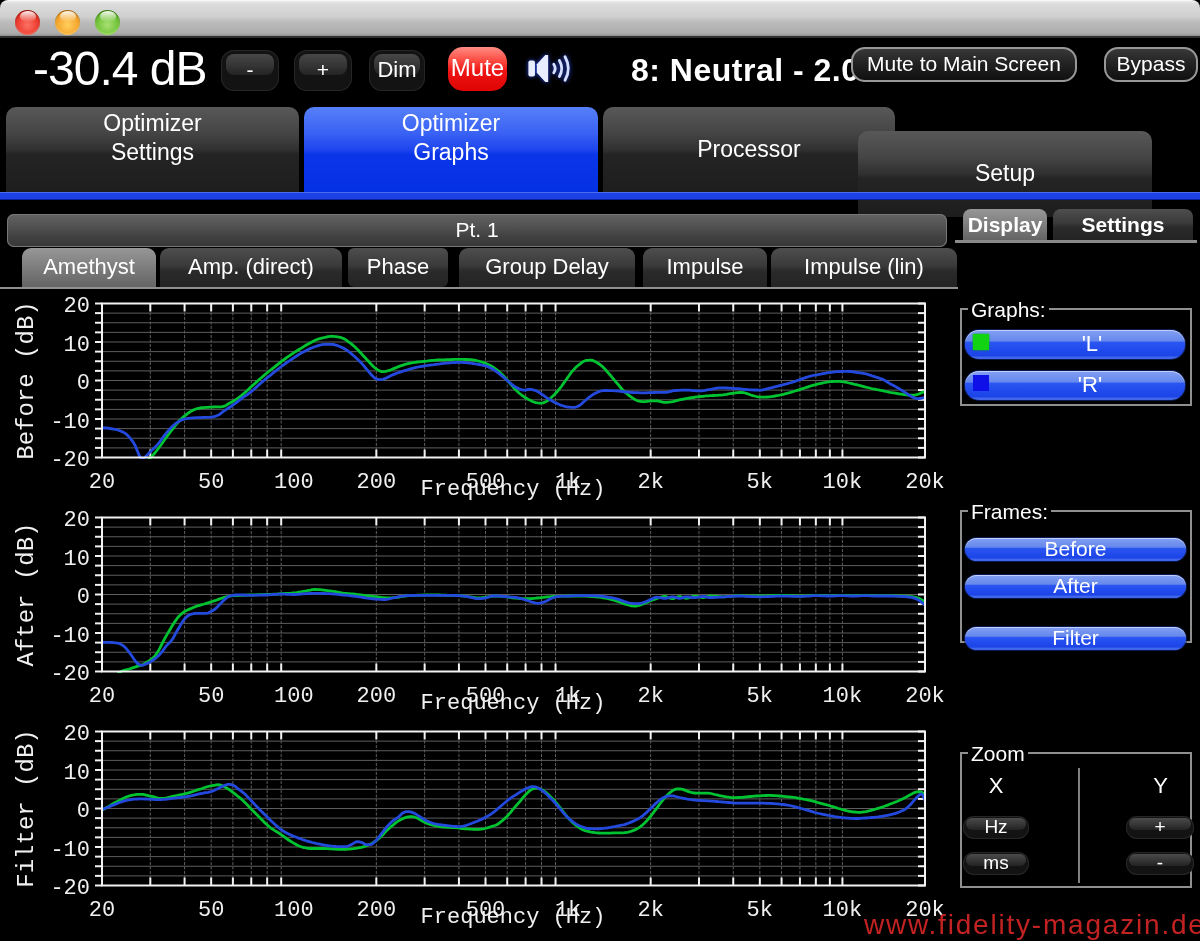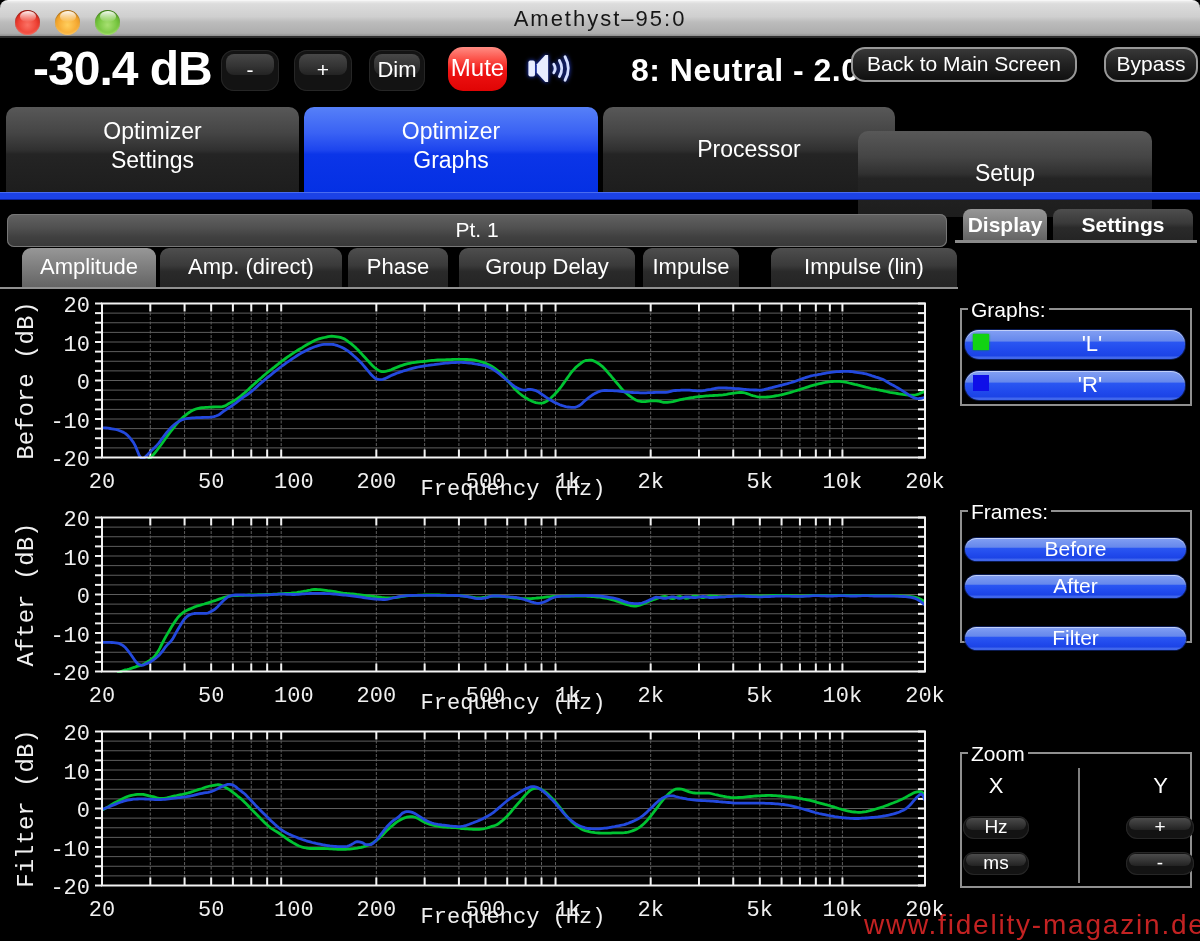--- a/index.html
+++ b/index.html
@@ -21,21 +21,21 @@
   box-shadow: inset 0 -1px 2px rgba(255,160,150,.55), inset 0 1px 1px rgba(60,5,0,.55);}
 #tl-yel { left:55px;
   background: radial-gradient(circle at 50% 60%, #ffcf5e 0%, #f7ad36 45%, #e3921a 78%, #a96206 100%);
   box-shadow: inset 0 -1px 2px rgba(255,230,160,.55), inset 0 1px 1px rgba(90,50,0,.55);}
 #tl-grn { left:95px;
   background: radial-gradient(circle at 50% 60%, #a8e072 0%, #7cc944 45%, #56a823 78%, #2e6f09 100%);
   box-shadow: inset 0 -1px 2px rgba(220,255,170,.55), inset 0 1px 1px rgba(20,60,0,.55);}
 
 
 #vol { position:absolute; left:33px; top:41px; width:180px; text-align:left;
-  font-size:48px; letter-spacing:-1px; color:#fff;font-weight:bold; }
+  font-size:48px; letter-spacing:-1px; color:#fff; }
 .key { position:absolute; top:50px; height:41px; border-radius:13px; background:#131313;
   box-shadow: inset 0 0 0 1px #262626; }
 .key .hl { position:absolute; left:5px; right:5px; top:4px; height:21px; border-radius:8px;
   background: linear-gradient(180deg,#474747,#353535 55%,#232323 100%); }
 .key .t { position:absolute; left:0; right:0; top:0; bottom:0; text-align:center;
   line-height:40px; color:#fff; font-size:21px; will-change:opacity; }
 #key-minus { left:221px; width:58px; }
 #key-plus  { left:294px; width:58px; }
 #key-dim   { left:369px; width:56px; }
 #key-dim .t { font-size:22px; }
@@ -47,21 +47,21 @@
   background: linear-gradient(180deg,#383838 0%,#232323 45%,#101010 100%);
   border:2px solid #989898; color:#fff; text-align:center; font-size:21px; line-height:30px; }
 #btn-back { left:851px; width:226px; }
 #btn-bypass { left:1104px; width:94px; }
 #spk { position:absolute; left:526px; top:53px; }
 
 
 .mtab { position:absolute; top:107px; height:86px; border-radius:10px 10px 0 0;
   background: linear-gradient(180deg,#585858 0%,#454545 30%,#303030 50%,#242424 55%,#1d1d1d 100%);
   color:#fff; font-size:23px; text-align:center; }
-.mtab .l2 { padding-top:10px; line-height:29px; }
+.mtab .l2 { padding-top:2px; line-height:29px; }
 .mtab .l1 { line-height:84px; }
 #mtab2 { background: linear-gradient(180deg,#5680f8 0%,#3a62f4 30%,#1d45ee 50%,#0b35e8 55%,#0430e4 100%); }
 #mtab1 { left:6px; width:293px; }
 #mtab2 { left:304px; width:294px; }
 #mtab3 { left:603px; width:292px; }
 #mtab4 { left:858px; width:294px;margin-top:24px; }
 #bluebar { position:absolute; left:0; top:192px; width:1200px; height:8px; background:#1c42e6;
   border-top:1px solid #4a6cf0; border-bottom:1px solid #0c22a0; }
 
 
@@ -70,23 +70,23 @@
   box-shadow: inset 0 0 0 1px #777;
   color:#fff; font-size:21px; text-align:center; line-height:32px; }
 
 
 .stab { position:absolute; top:248px; height:39px; border-radius:9px 9px 0 0;
   background: linear-gradient(180deg,#4e4e4e 0%,#3a3a3a 45%,#2a2a2a 60%,#242424 100%);
   color:#fff; font-size:22px; text-align:center; line-height:38px; }
 .stab.on { background: linear-gradient(180deg,#979797 0%,#808080 45%,#646464 100%); }
 #stab1 { left:22px;  width:134px; }
 #stab2 { left:160px; width:182px; }
-#stab3 { left:348px; width:100px; }
+#stab3 { left:348px; width:100px;border-radius:6px; }
 #stab4 { left:459px; width:176px; }
-#stab5 { left:643px; width:96px; }
+#stab5 { left:643px; width:124px; }
 #stab6 { left:771px; width:186px; }
 #stabline { position:absolute; left:0px; top:287px; width:958px; height:2px; background:#909090; }
 
 
 .rtab { position:absolute; top:209px; height:31px; border-radius:8px 8px 0 0;
   background: linear-gradient(180deg,#4e4e4e 0%,#3a3a3a 45%,#2a2a2a 60%,#242424 100%);
   color:#fff; font-size:21px; text-align:center; line-height:31px;font-weight:bold; }
 .rtab.on { background: linear-gradient(180deg,#979797 0%,#808080 45%,#646464 100%); }
 #rtab1 { left:963px; width:84px; }
 #rtab2 { left:1053px; width:140px; }
@@ -129,23 +129,20 @@
 #zk-m  { left:1126px; top:852px; width:68px; }
 
 #wm { position:absolute; left:864px; top:909px; color:#c32222; font-size:28px; letter-spacing:1.8px; white-space:nowrap; }
 </style>
 </head>
 <body>
 <div id="titlebar">
   <div class="tl" id="tl-red"></div>
     <div class="tl" id="tl-yel"></div>
     <div class="tl" id="tl-grn"></div>
-  <div class="title">
-      <span class="tx">Amethyst–95:0</span>
-    </div>
 </div>
 
 <div id="vol">
     <span class="tx">-30.4 dB</span>
   </div>
 <div class="key" id="key-minus">
     <div class="hl"></div>
     <div class="t">-</div>
   </div>
 <div class="key" id="key-plus">
@@ -167,21 +164,21 @@
   <g fill="none" stroke="#d5dfff" stroke-width="3" stroke-linecap="round">
     <path d="M29 12 Q32 16.5 29 21"></path>
     <path d="M35 8 Q40 16.5 35 25"></path>
     <path d="M41 4 Q48 16.5 41 29"></path>
   </g>
 </svg>
 <div id="preset">
     <span class="tx">8: Neutral - 2.0</span>
   </div>
 <div class="tbtn" id="btn-back">
-    <span class="tx">Back to Main Screen</span>
+    <span class="tx">Mute to Main Screen</span>
   </div>
 <div class="tbtn" id="btn-bypass">
     <span class="tx">Bypass</span>
   </div>
 
 <div class="mtab" id="mtab1">
     <div class="l2 tx">Optimizer<br>Settings</div>
   </div>
 <div class="mtab" id="mtab2">
     <div class="l2 tx">Optimizer<br>Graphs</div>
@@ -192,21 +189,21 @@
 <div class="mtab" id="mtab4">
     <div class="l1 tx">Setup</div>
   </div>
 <div id="bluebar"></div>
 
 <div id="ptbar">
     <span class="tx">Pt. 1</span>
   </div>
 <div id="stabline"></div>
 <div class="stab on" id="stab1">
-    <span class="tx">Amplitude</span>
+    <span class="tx">Amethyst</span>
   </div>
 <div class="stab" id="stab2">
     <span class="tx">Amp. (direct)</span>
   </div>
 <div class="stab" id="stab3">
     <span class="tx">Phase</span>
   </div>
 <div class="stab" id="stab4">
     <span class="tx">Group Delay</span>
   </div>

